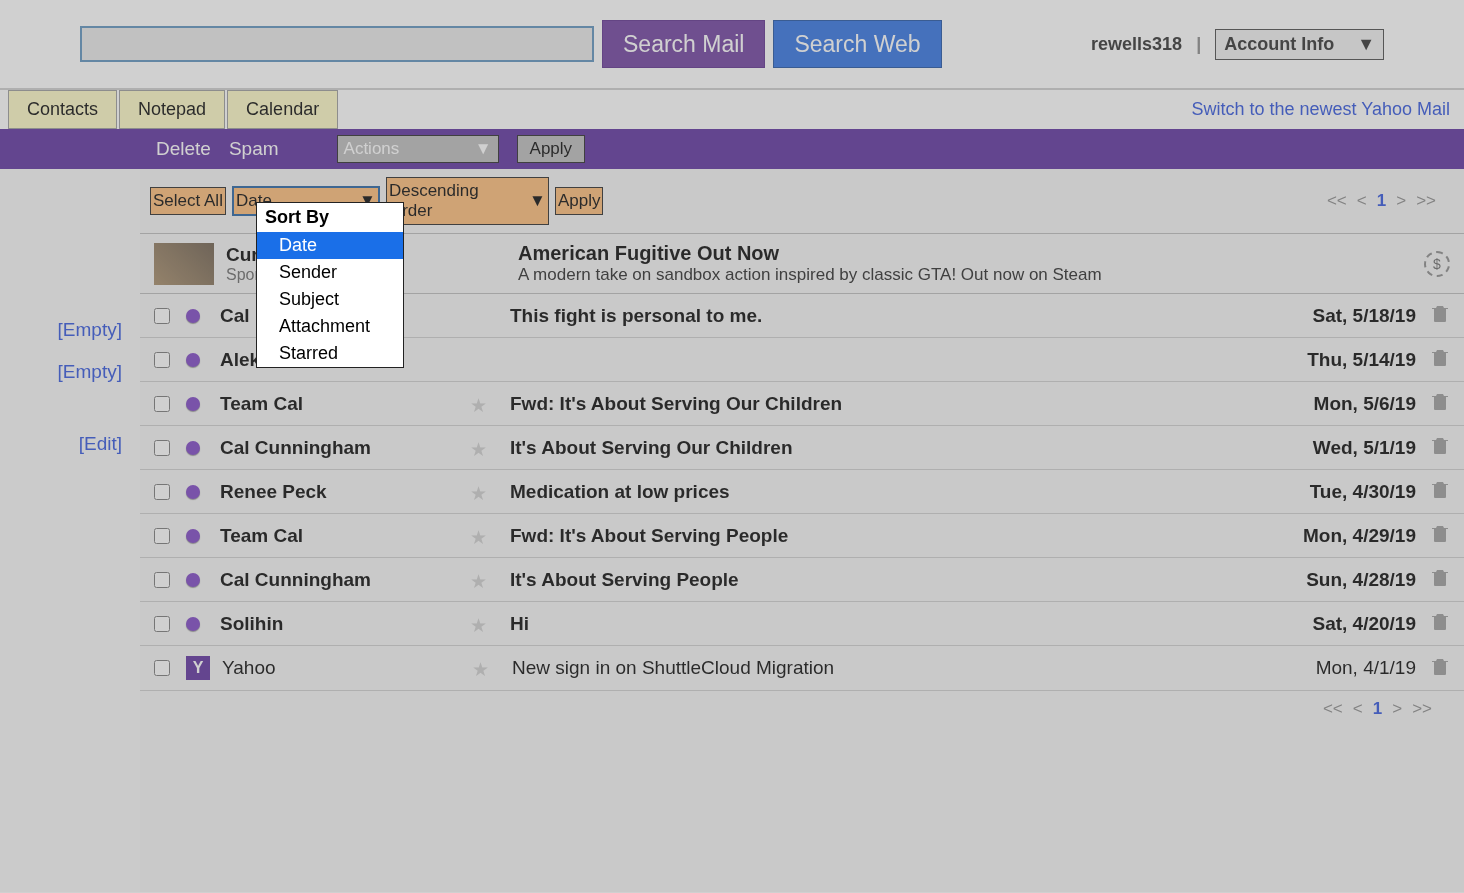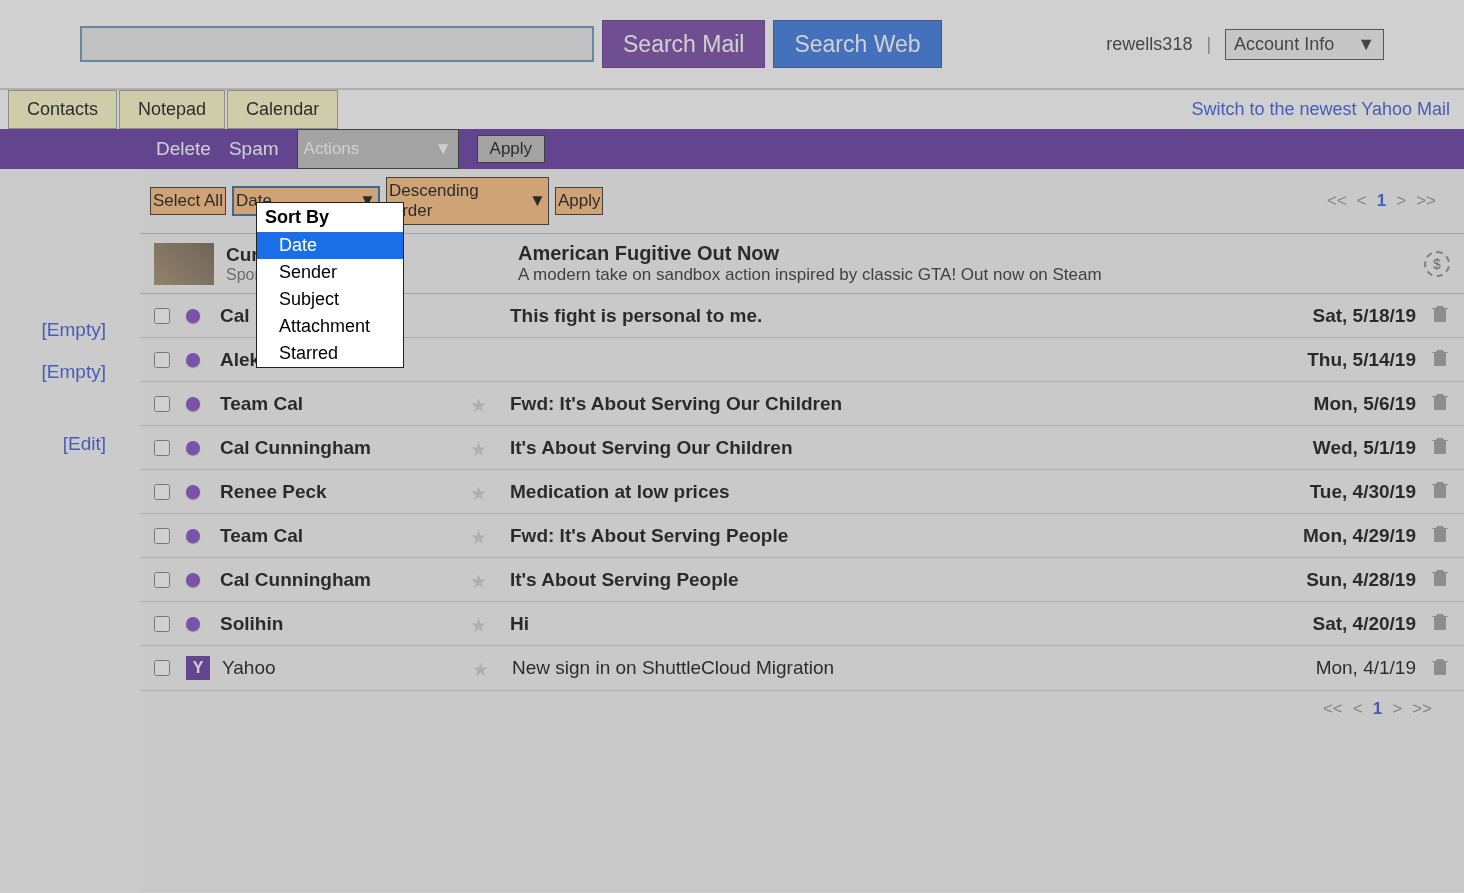--- a/index.html
+++ b/index.html
@@ -44,20 +44,21 @@
 }
 .btn-search-mail { background: #6a3a9b; color: #fff; border-color:#5a2a8b; }
 .btn-search-web { background: #2a6de0; color: #fff; border-color:#1a4da0; }
 .top-right {
   margin-left: auto;
   display: flex;
   align-items: center;
   gap: 14px;
   color: #2a2a2a;
   font-size: 18px;
+  font-weight: bold;
 }
 .account-select {
   border: 1px solid #444;
   background: #f0f0f0;
   font-size: 18px;
   padding: 4px 8px;
   display: flex;
   align-items: center;
   gap: 23px;
 }
@@ -93,27 +94,28 @@
   height: 40px;
   display: flex;
   align-items: center;
   padding-left: 156px;
   gap: 18px;
 }
 .purplebar .plink { font-size: 19px; cursor: pointer; }
 .actions-select {
   background: #bbb;
   border: 1px solid #222;
-  height: 40px;
+  height: 28px;
   width: 162px;
   font-size: 17px;
   padding: 2px 6px;
   display: flex;
   align-items: center;
   justify-content: space-between;
+  margin-left: 40px;
 }
 .apply-btn {
   background: #bbb;
   border: 1px solid #222;
   height: 28px;
   padding: 2px 12px;
   font-size: 17px;
   cursor: pointer;
 }
 
@@ -124,21 +126,21 @@
 }
 .sidebar {
   width: 140px;
   background: #f8f8f8;
   padding-top: 140px;
   font-size: 19px;
 }
 .sidebar .sidelink {
   color: #2a4fdc;
   text-align: right;
-  padding: 10px 34px;
+  padding: 10px 18px;
   cursor: pointer;
 }
 .content {
   flex: 1;
   background: #f5f5f5;
 }
 
 
 .sortrow {
   display: flex;

